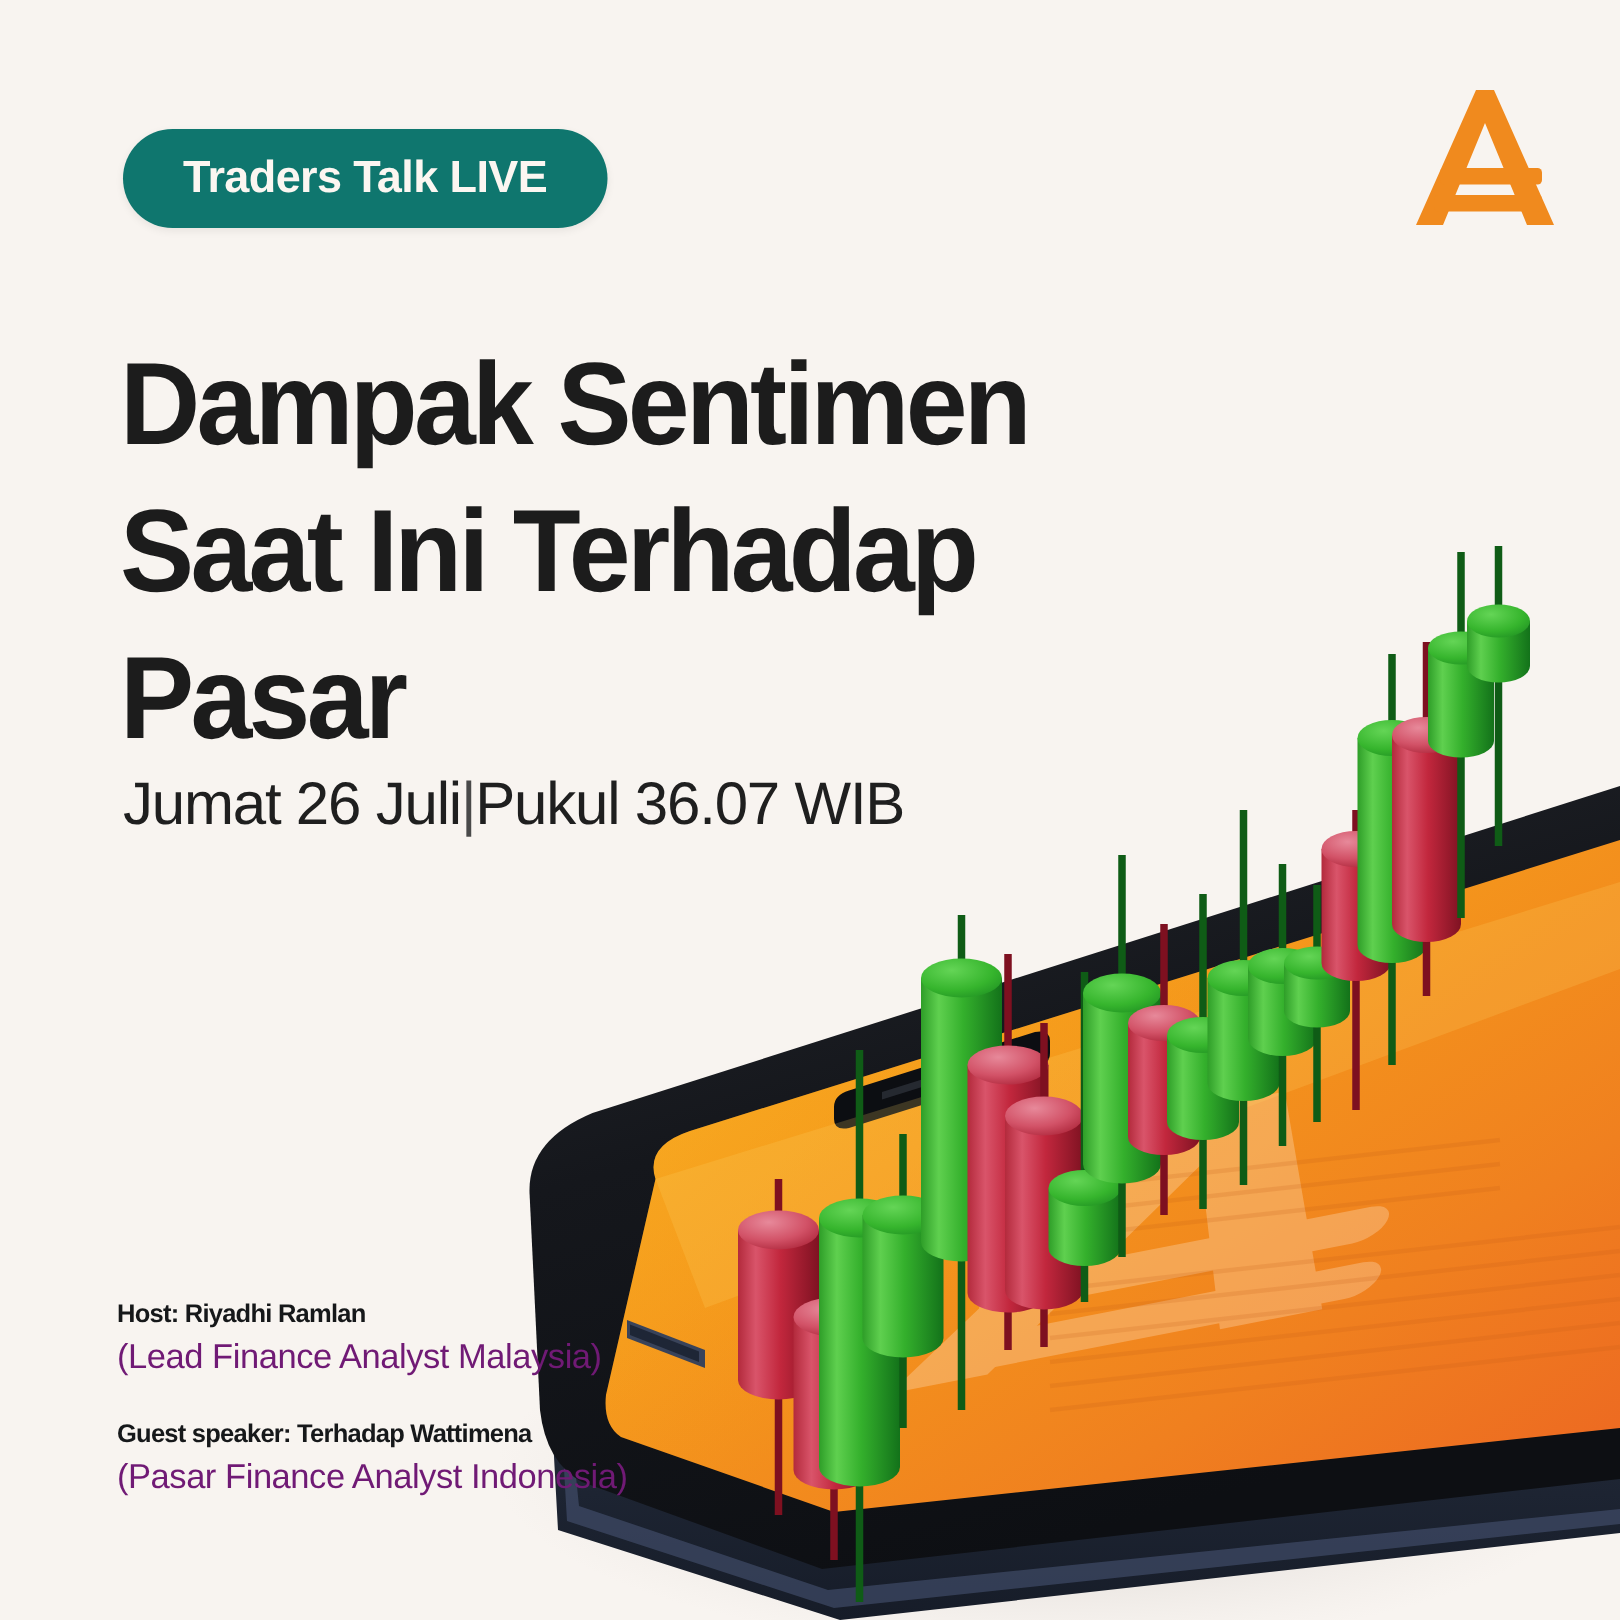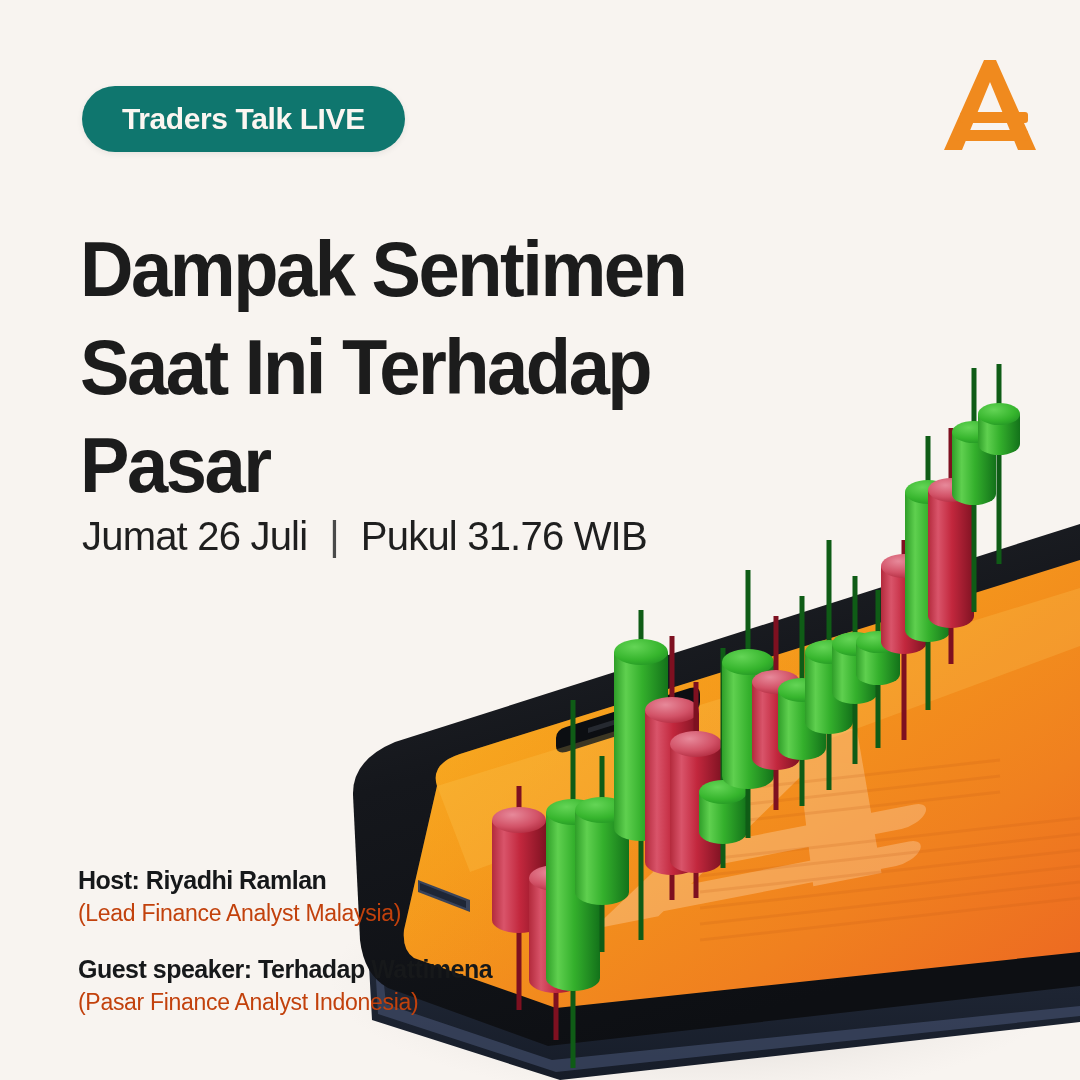--- a/index.html
+++ b/index.html
@@ -57,34 +57,34 @@
   }
 
   
   #dateline {
     position:absolute; left:82px; top:514px;
     z-index:40;
     color:#1F1F1F;
     font-size:40px;
     letter-spacing:-.8px;
     white-space:nowrap;
-    display:flex; align-items:center; gap:22px;
+    display:flex; align-items:center; gap:0;
   }
   #dateline .sep { color:#4A4A4A; font-weight:300; }
 
   
   #speakers { position:absolute; left:78px; top:866px; z-index:40; }
   #speakers .grp { margin-bottom:28px; }
   #speakers .grp:last-child { margin-bottom:0; }
   #speakers .nm {
-    color:#16181A; font-size:25px; font-weight:bold;
+    color:#16181A; font-size:17px; font-weight:bold;
     letter-spacing:-.5px; white-space:nowrap; display:block;
   }
   #speakers .rl {
-    color:#c2410c; font-size:23px; letter-spacing:-.3px;
+    color:#701a75; font-size:23px; letter-spacing:-.3px;
     white-space:nowrap; display:block; margin-top:5px;
   }
 
   
   #logo { position:absolute; right:38px; top:52px; width:104px; height:104px; z-index:45; }
 
   
   #art { position:absolute; left:0; top:0; width:1080px; height:1080px; z-index:10; }
 </style>
 </head>
@@ -316,21 +316,21 @@
 
   <h1 id="headline">
     <span class="ln">Dampak Sentimen</span>
     <span class="ln">Saat Ini Terhadap</span>
     <span class="ln">Pasar</span>
   </h1>
 
   <div id="dateline">
     <span>Jumat 26 Juli</span>
     <span class="sep">|</span>
-    <span>Pukul 31.76 WIB</span>
+    <span>Pukul 36.07 WIB</span>
   </div>
 
   <div id="speakers">
     <div class="grp">
       <span class="nm">Host: Riyadhi Ramlan</span>
       <span class="rl">(Lead Finance Analyst Malaysia)</span>
     </div>
     <div class="grp">
       <span class="nm">Guest speaker: Terhadap Wattimena</span>
       <span class="rl">(Pasar Finance Analyst Indonesia)</span>

